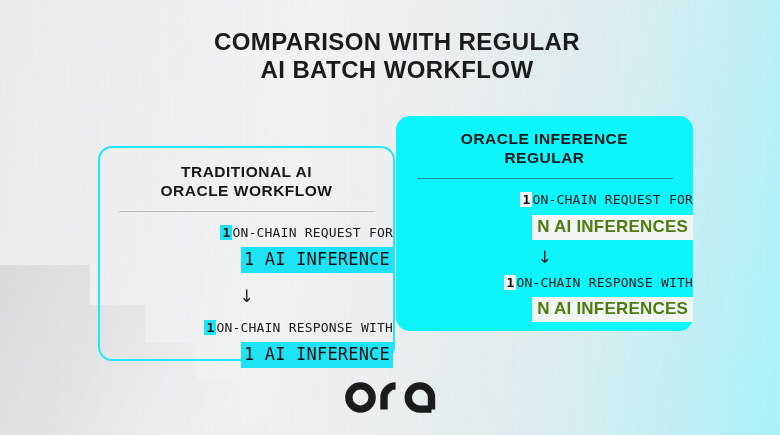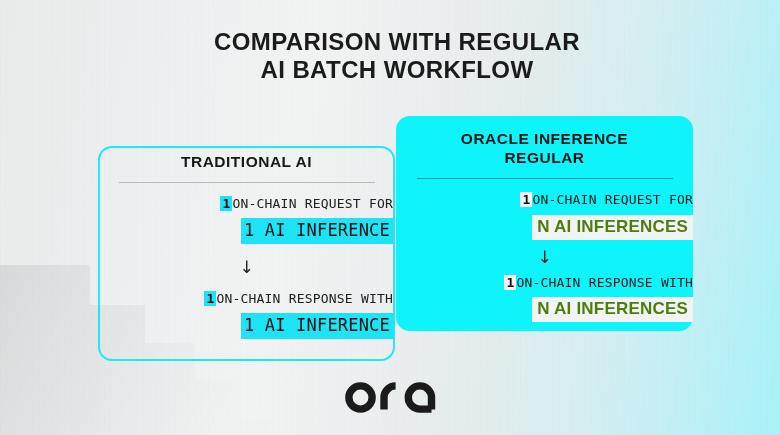--- a/index.html
+++ b/index.html
@@ -82,21 +82,21 @@
   .panel { position: absolute; }
 
   #panel-left {
     left: 98px;
     top: 146px;
     width: 297px;
     height: 215px;
     border: 2px solid #25e6f7;
     border-radius: 14px;
     background: transparent;
-    padding-top: 4px;
+    padding-top: 14px;
   }
 
   #panel-right {
     left: 396px;
     top: 116px;
     width: 297px;
     height: 215px;
     background: #0df4fb;
     border-radius: 14px;
     padding-top: 13px;
@@ -230,20 +230,21 @@
   </svg>
 
   <h1 id="title">
     <span class="line">COMPARISON WITH REGULAR</span>
     <span class="line">AI BATCH WORKFLOW</span>
   </h1>
 
   <section class="panel" id="panel-left">
     <div class="panel-title">
       <span class="line">TRADITIONAL AI</span>
+      <span class="line">ORACLE WORKFLOW</span>
     </div>
 
     <div class="divider"></div>
 
     <div class="steps">
 
       <div class="step">
         <div class="mono-row">
           <span class="num">1</span><span>ON-CHAIN REQUEST FOR</span>
         </div>

